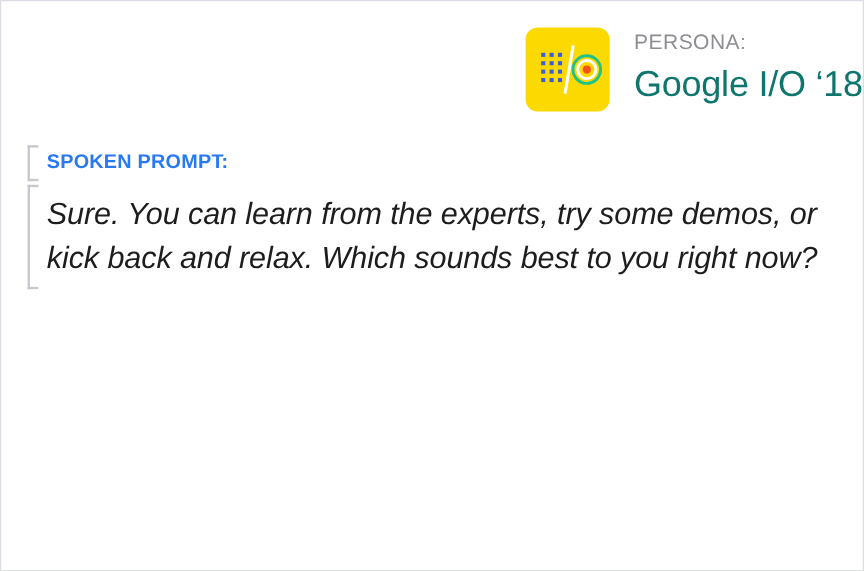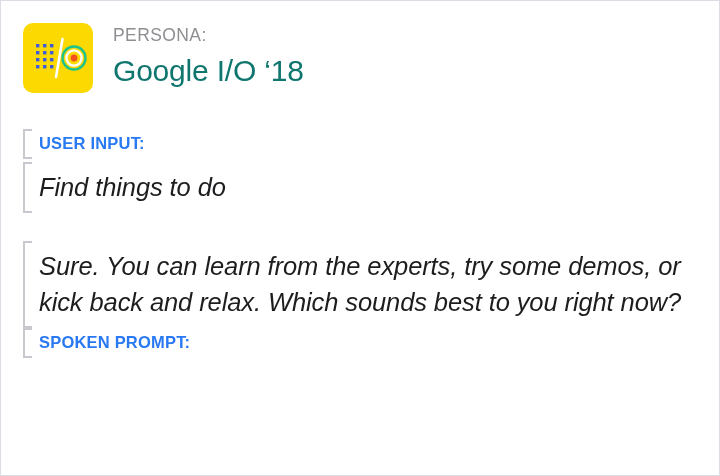--- a/index.html
+++ b/index.html
@@ -22,20 +22,21 @@
     background: #ffffff;
     border: 1px solid #dcdce4;
     padding: 0;
   }
 
   
   .persona-row {
     display: flex;
     align-items: flex-start;
     padding: 22px 0 0 22px;
+    justify-content: flex-end;
   }
 
   .logo-tile {
     position: relative;
     width: 70px;
     height: 70px;
     border-radius: 10px;
     background: #fcd901;
     flex: 0 0 auto;
     overflow: hidden;
@@ -155,41 +156,28 @@
       </svg>
     </div>
 
     <div class="persona-text">
       <div class="persona-label">PERSONA:</div>
       <div class="persona-title">Google I/O ‘18</div>
     </div>
 
   </div>
 
-  <div class="section" id="section-user-input">
+
+  <div class="section" id="section-spoken-prompt">
 
     <div class="bracket-block label-bracket-wrap">
       <span class="bracket"></span>
-      <div class="block-label">USER INPUT:</div>
+      <div class="block-label">SPOKEN PROMPT:</div>
     </div>
 
     <div class="bracket-block">
       <span class="bracket"></span>
-      <div class="block-body" id="body-user-input">Find things to do</div>
-    </div>
-
-  </div>
-
-  <div class="section" id="section-spoken-prompt">
-
-    <div class="bracket-block">
-      <span class="bracket"></span>
       <div class="block-body" id="body-spoken-prompt">Sure. You can learn from the experts, try some demos, or kick back and relax. Which sounds best to you right now?</div>
-    </div>
-
-    <div class="bracket-block label-bracket-wrap">
-      <span class="bracket"></span>
-      <div class="block-label">SPOKEN PROMPT:</div>
     </div>
 
   </div>
 
 </div>
 
 </body></html>

